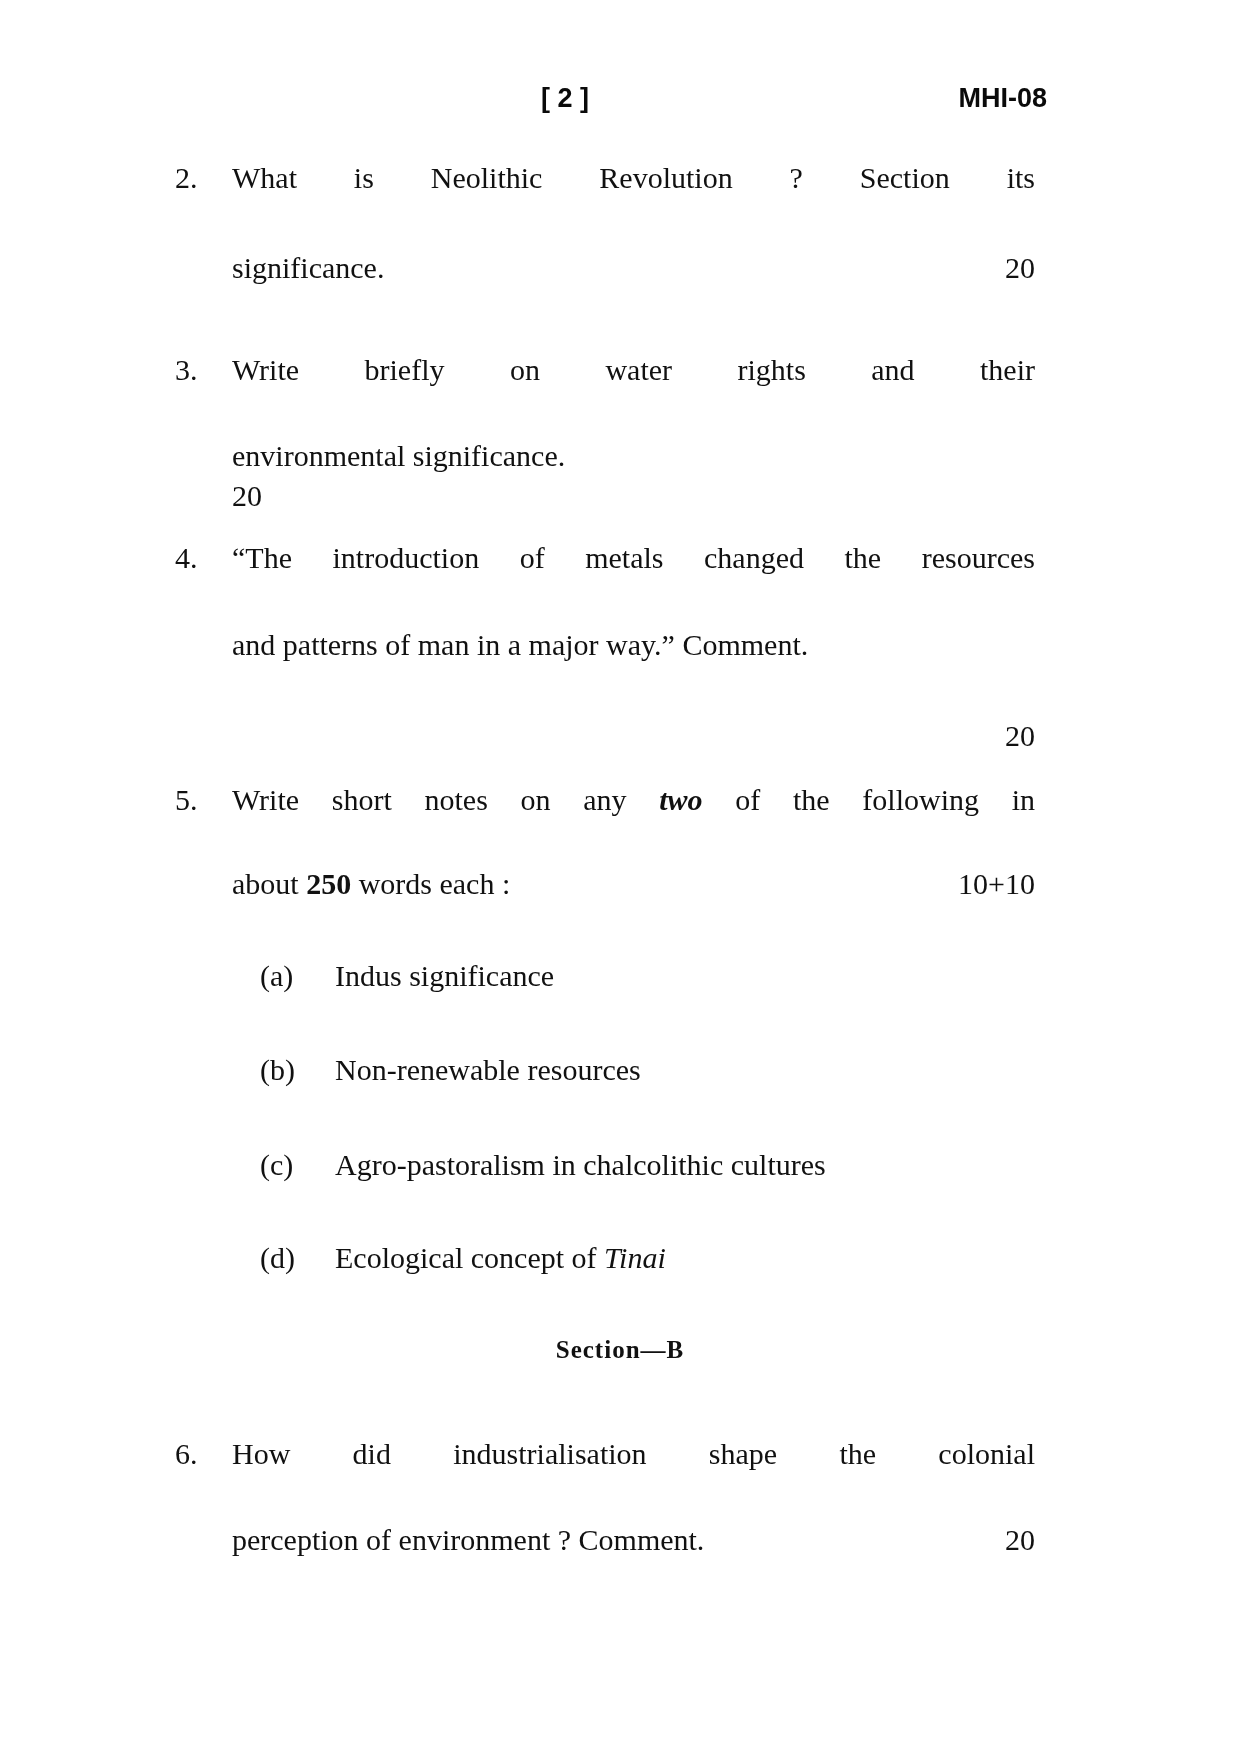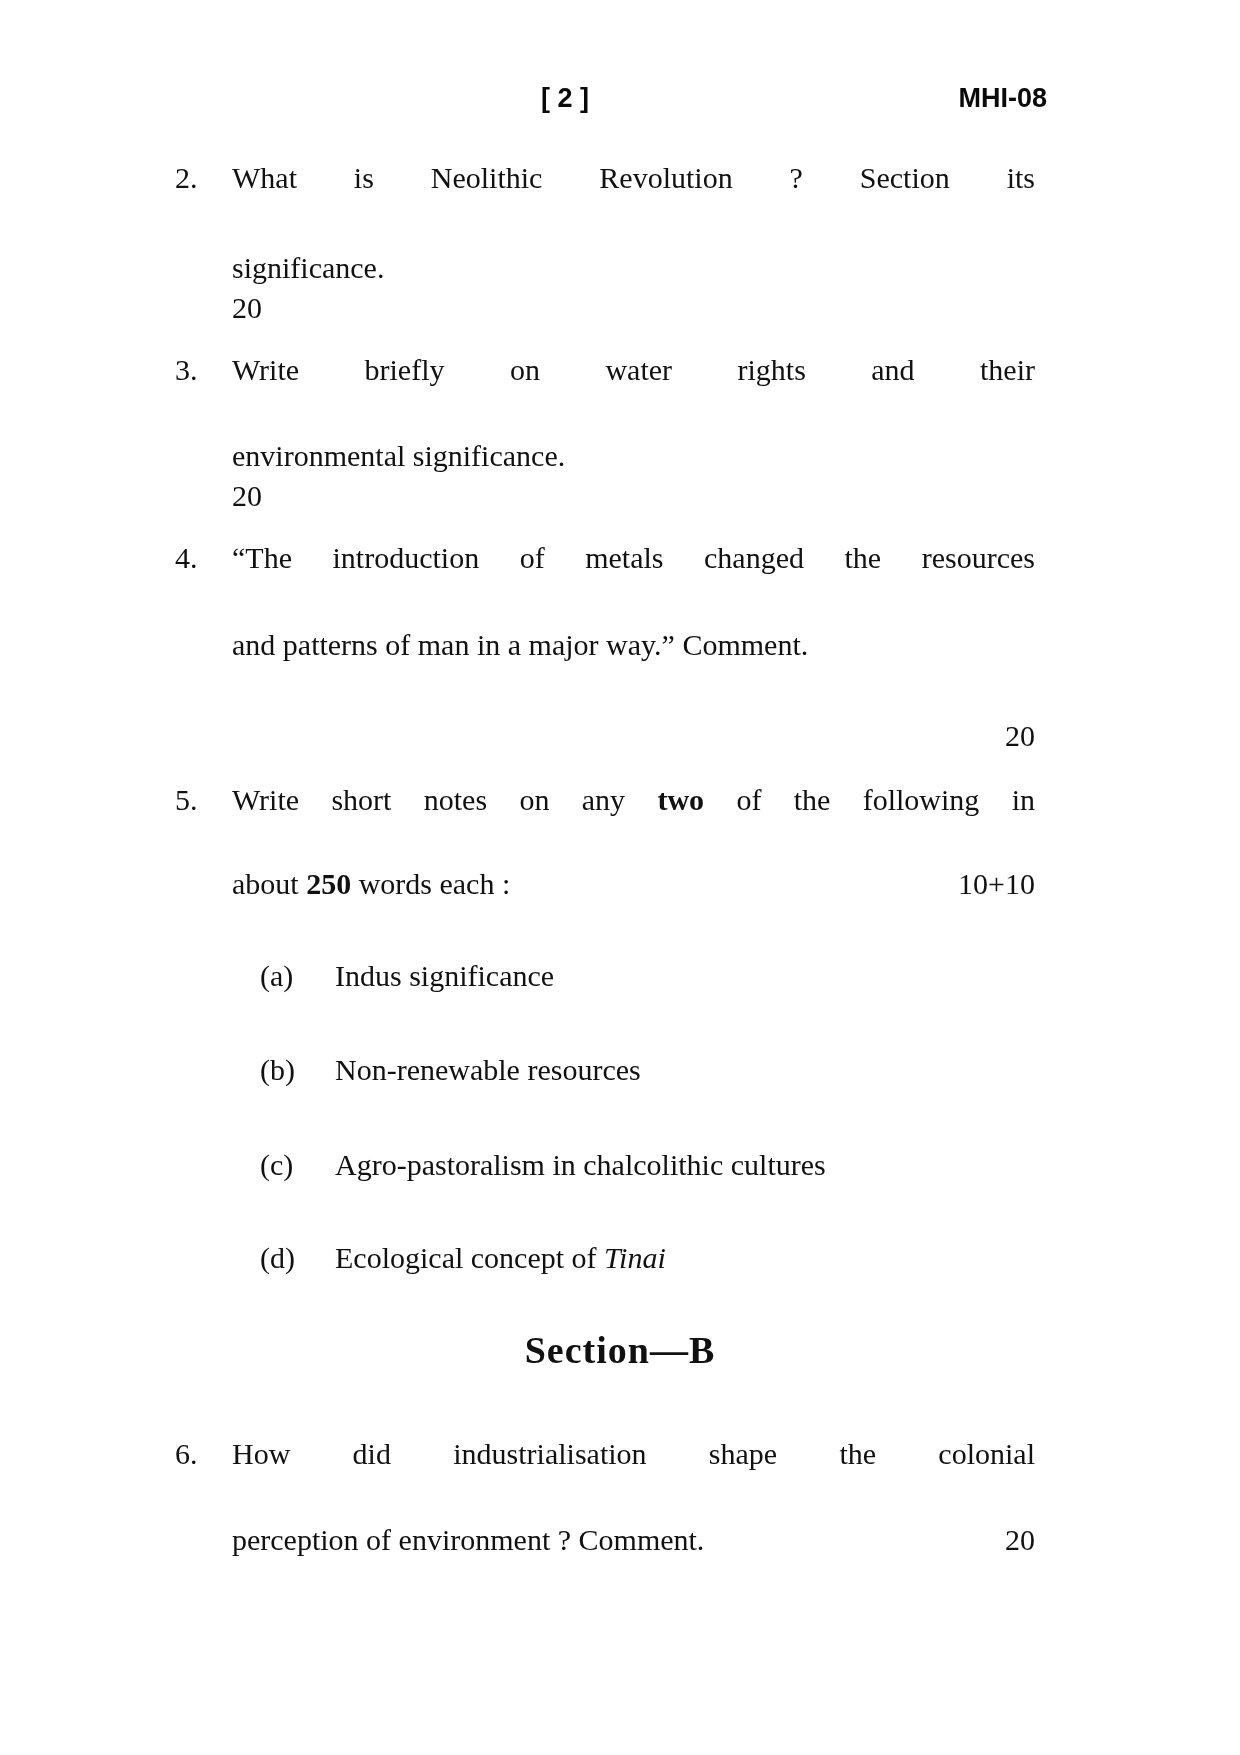--- a/index.html
+++ b/index.html
@@ -66,39 +66,39 @@
   }
   .subitem .subtext {
     padding-left: 75px;
     display: block;
   }
   .section-heading {
     position: absolute;
     left: 0;
     width: 1240px;
     text-align: center;
-    font-size: 38px;
+    font-size: 25px;
     line-height: 40px;
     font-weight: bold;
     letter-spacing: 1px;
   }
-  .bi { font-weight: bold; }
+  .bi { font-weight: bold; font-style: italic; }
   .b  { font-weight: bold; }
   .i  { font-style: italic; }
 </style>
 </head>
 <body>
 
 <div class="hdr" id="page-num">[ 2 ]</div>
 <div class="hdr" id="course-code">MHI-08</div>
 
 <div class="line justify" style="top:158px;">
   <span class="qnum">2.</span><span>What is Neolithic Revolution ? Section its</span>
 </div>
-<div class="line split" style="top:248px;flex-direction:column;">
+<div class="line split" style="top:248px;">
   <span>significance.</span>
     <span>20</span>
 </div>
 
 <div class="line justify" style="top:350px;">
   <span class="qnum">3.</span><span>Write briefly on water rights and their</span>
 </div>
 <div class="line split" style="top:436px;flex-direction:column;">
   <span>environmental significance.</span>
     <span>20</span>

